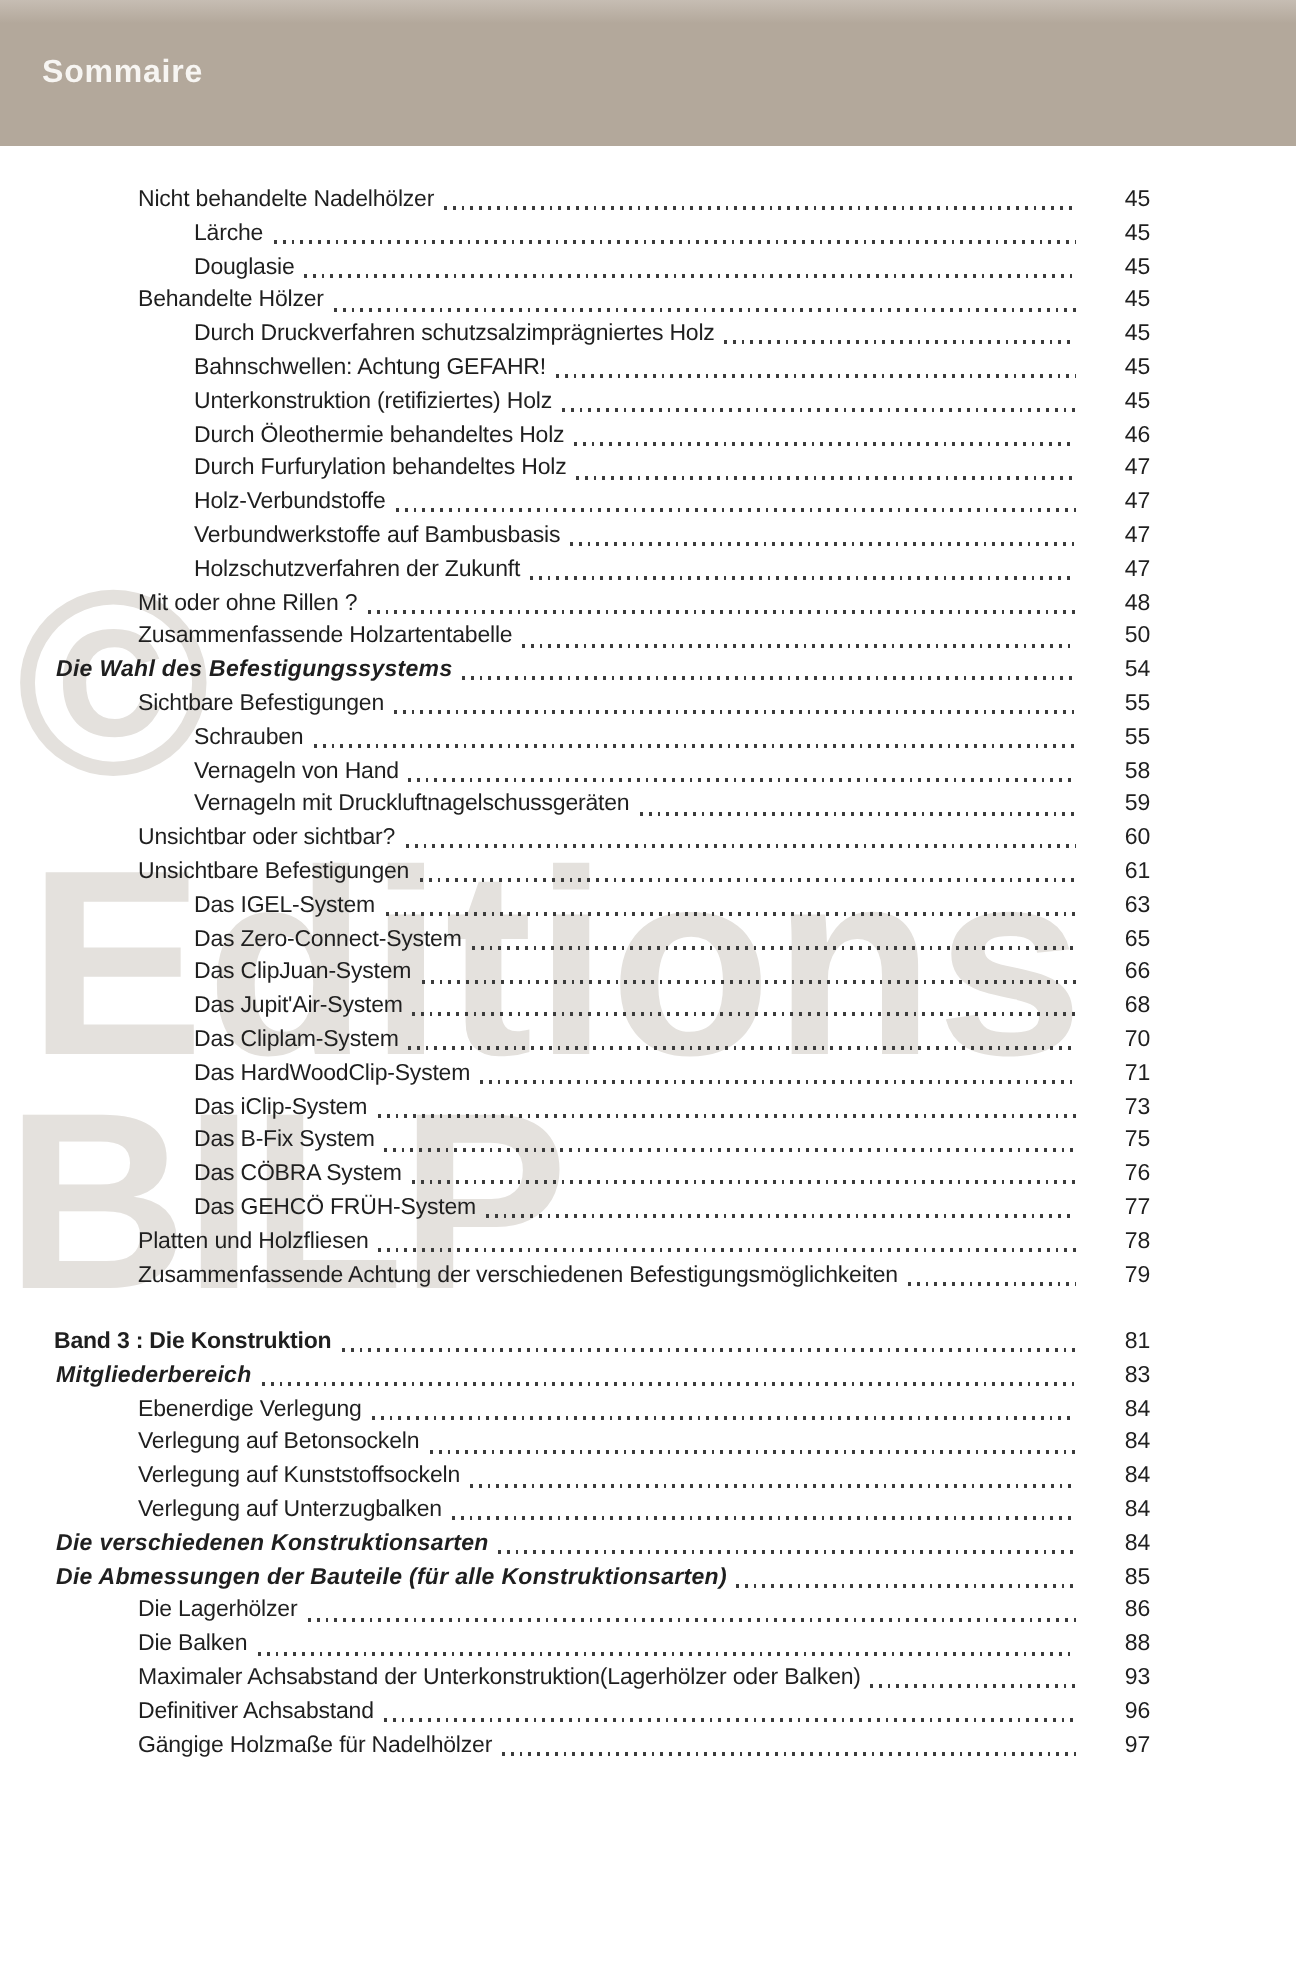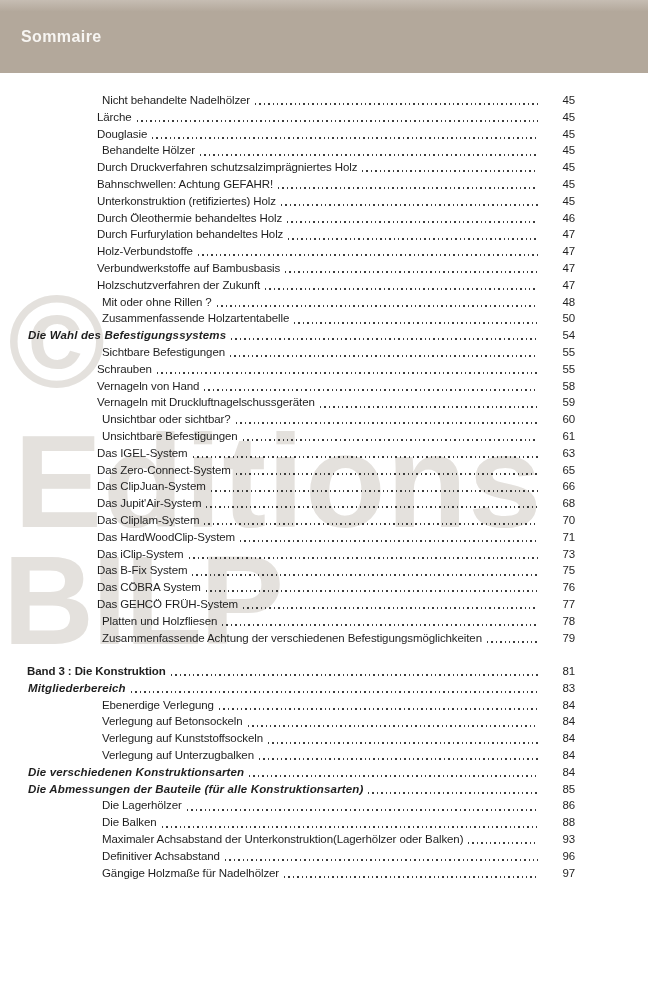--- a/index.html
+++ b/index.html
@@ -61,21 +61,21 @@
   .row .leader{
     flex:1 1 auto;
     align-self:flex-end;
     height:2px;
     margin:0 7px 3.5px 5px;
     background-image:repeating-linear-gradient(to right,#3c3c3c 0 1.4px,transparent 1.4px 4.4px);
   }
   .row .page{flex:0 0 30px;text-align:right;}
   .lvl0{padding-left:27px;}
   .lvl1{padding-left:28px;}
-  .lvl2{padding-left:102px;}
+  .lvl2{padding-left:69px;}
   .lvl3{padding-left:97px;}
   .lvl0 .label{font-weight:bold;}
   .lvl1 .label{font-weight:bold;font-style:italic;letter-spacing:.15px;}
   .toc-gap{height:16.8px;}
 </style>
 </head>
 <body>
 
 <div class="page">
 

